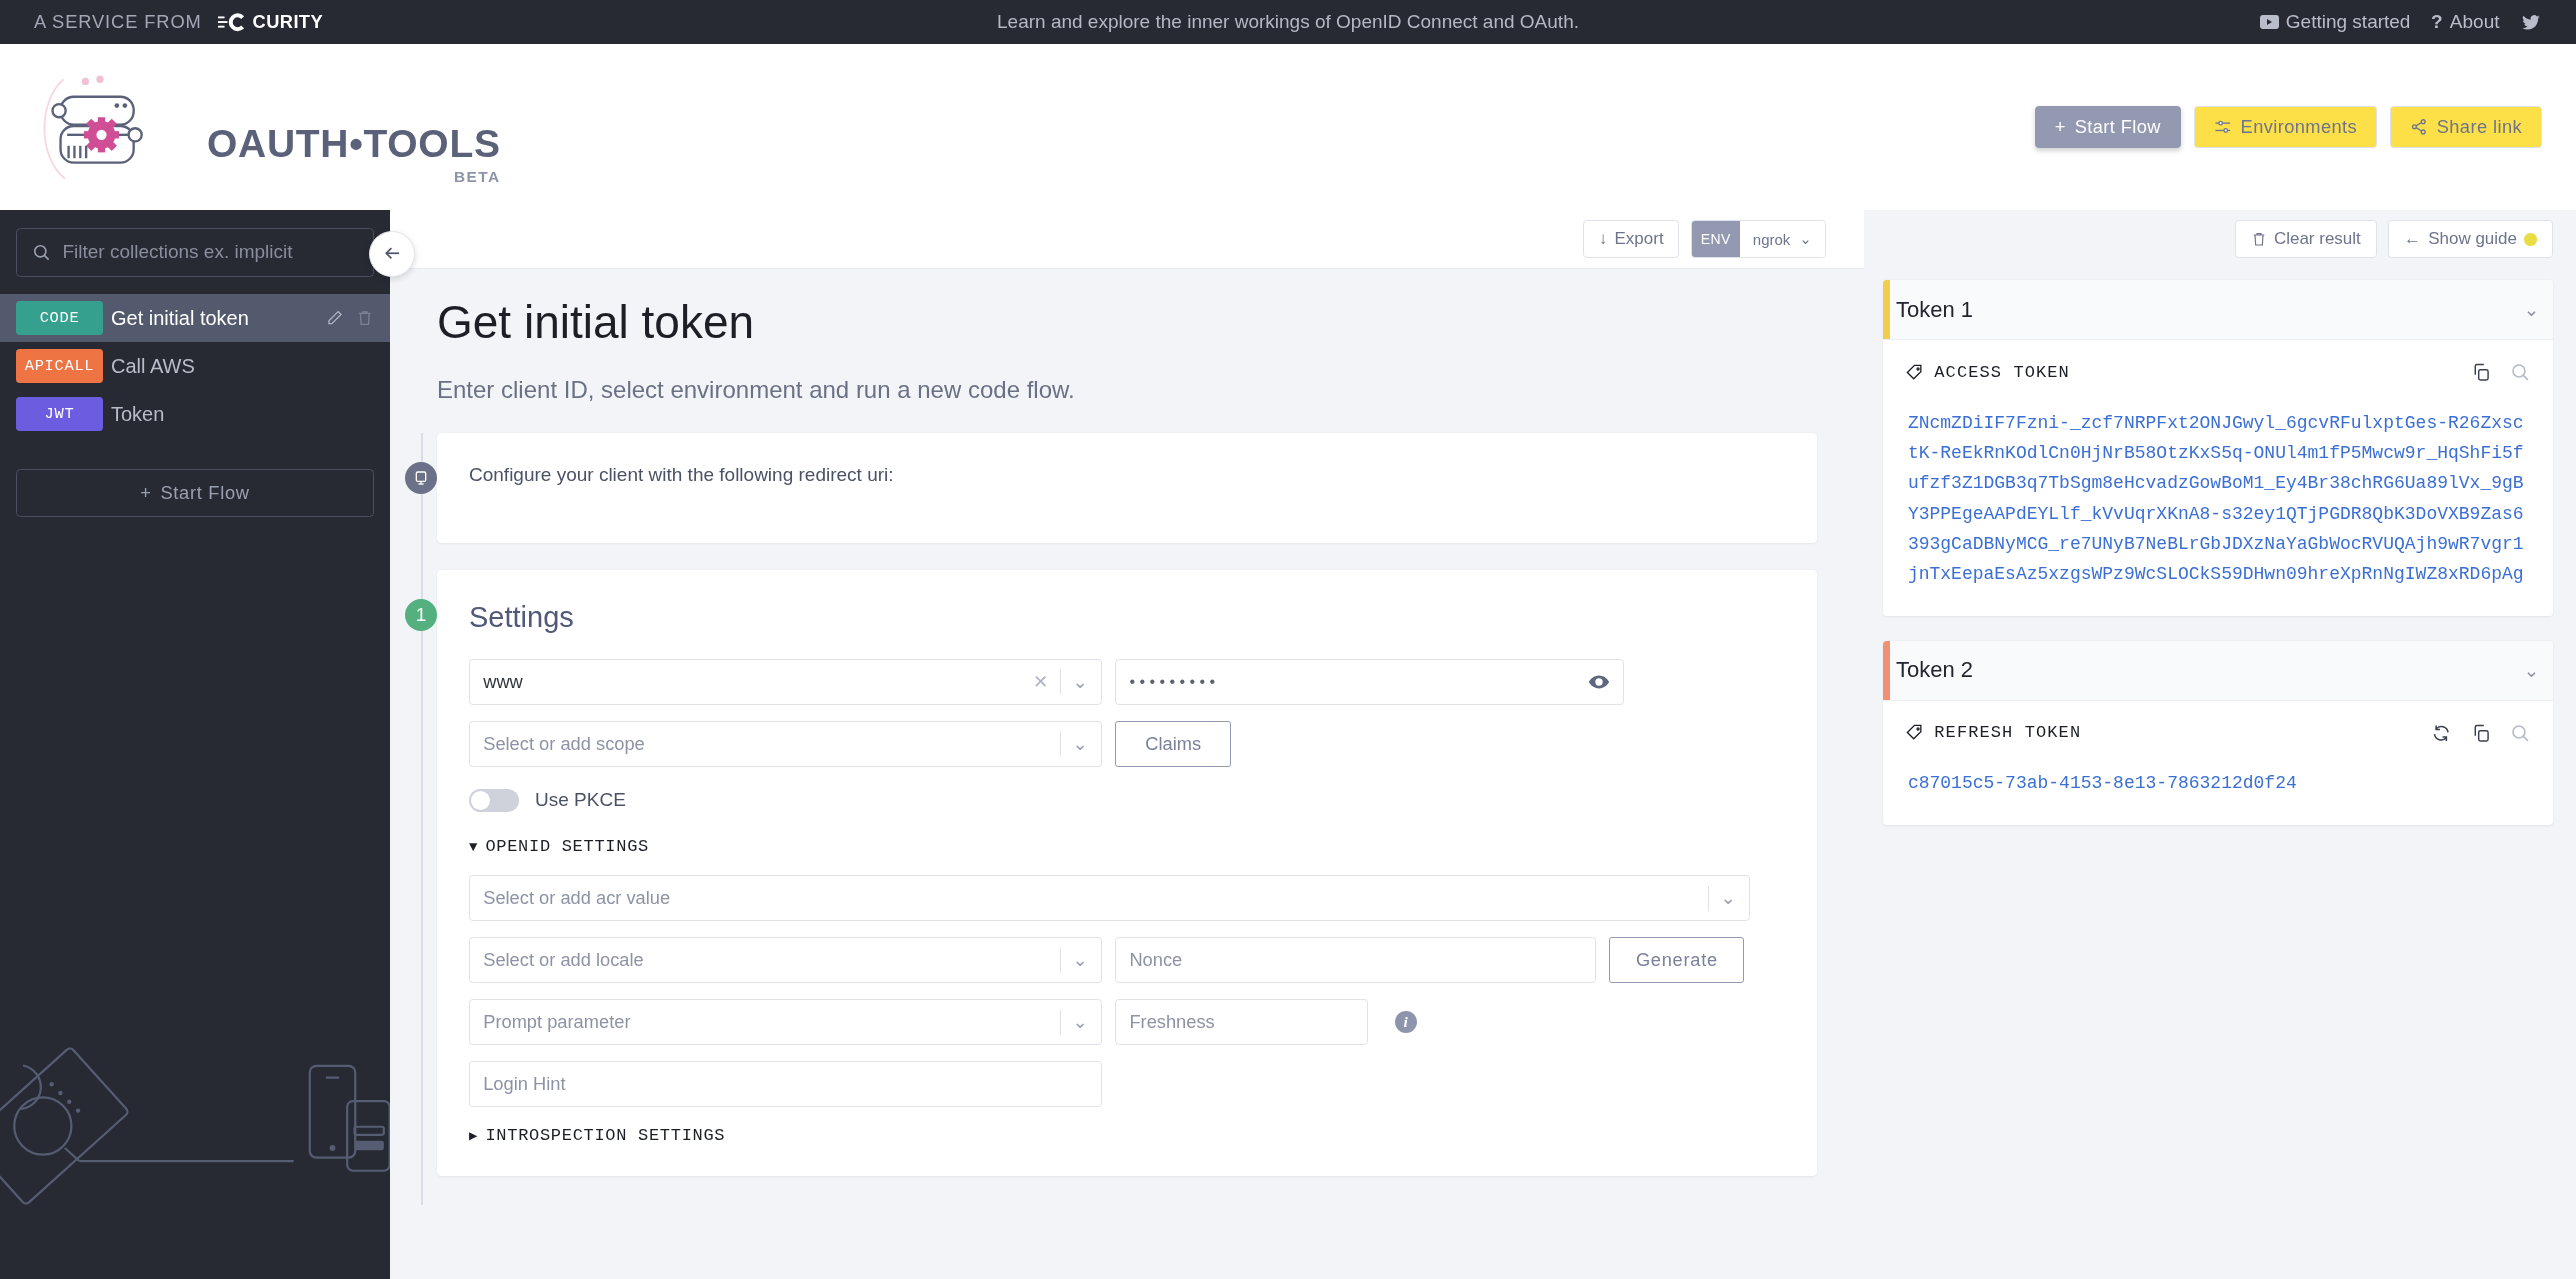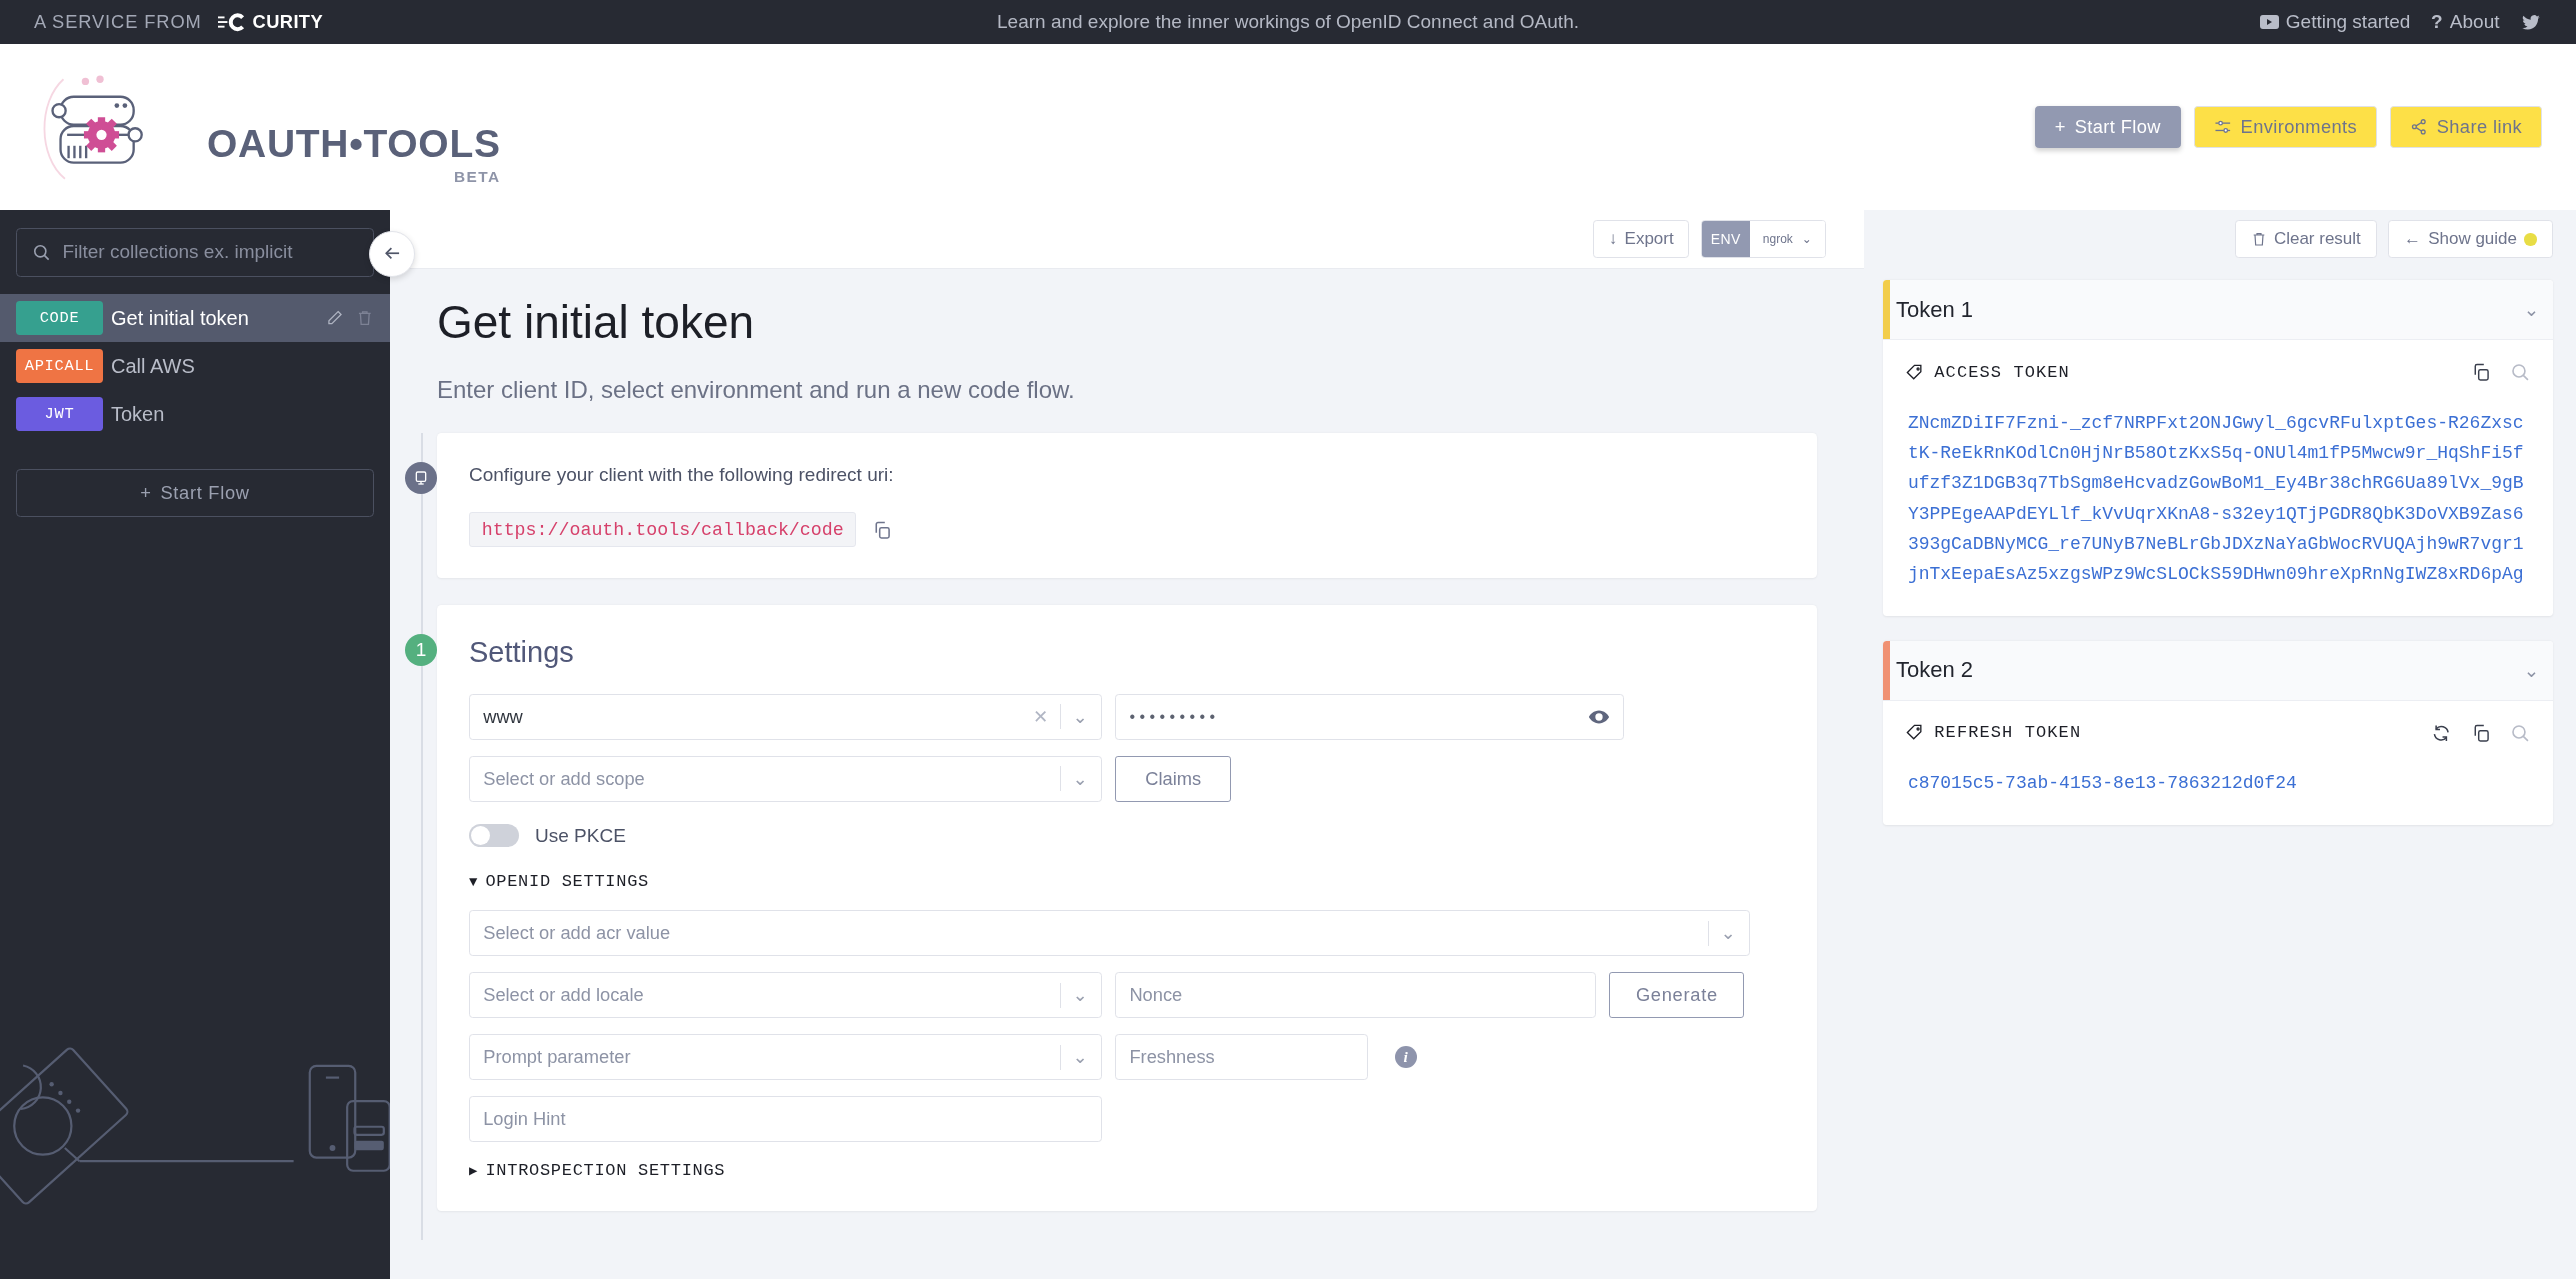--- a/index.html
+++ b/index.html
@@ -110,21 +110,21 @@
     padding: 0 0 0 0; border-bottom: 0.7px solid #e9ebf0;
   }
   .ctb-left { display: flex; align-items: center; gap: 11.7px; margin-left: auto; padding-right: 26.4px; }
   .sbtn {
     display: inline-flex; align-items: center; gap: 7.3px;
     height: 38px; padding: 0 14.7px; border: 0.7px solid #e0e2e9; border-radius: 3.7px;
     background: #fff; color: #6e748c; font-size: 17px; cursor: pointer; white-space: nowrap;
   }
   .env-group { display: flex; height: 38px; border: 0.7px solid #e0e2e9; border-radius: 3.7px; overflow: hidden; cursor: pointer; }
   .env-tag { background: #9299b1; color: #fff; font-size: 14px; display: flex; align-items: center; padding: 0 8.8px; letter-spacing: 0.4px;}
-  .env-val { display: flex; align-items: center; gap: 8.8px; padding: 0 13.2px; color: #6e748c; font-size: 12px; background:#fff; }
+  .env-val { display: flex; align-items: center; gap: 8.8px; padding: 0 13.2px; color: #6e748c; font-size: 15px; background:#fff; }
 
   .center-body { flex: 1 1 auto; overflow: hidden; padding: 26.4px 0 0 0; position: relative; }
   .page-title { font-size: 46px; color: #1d1f27; font-weight: normal; margin: 0 0 26.4px 47px; }
   .page-sub { font-size: 24px; color: #6b7185; margin: 0 0 29px 47px; }
 
   .card {
     background: #fff; border-radius: 4.4px; margin-left: 47px; margin-right: 47px;
     box-shadow: 0 0.7px 2.2px rgba(0,0,0,.06); position: relative;
   }
   .card + .card { margin-top: 26.4px; }
@@ -436,29 +436,20 @@
         <div class="rail"></div>
         <div class="step-bullet bullet-gray">
           <svg width="16" height="16" viewBox="0 0 24 24" stroke="#fff" stroke-width="2" fill="none">
             <rect x="5" y="3" width="14" height="14" rx="2"></rect>
               <line x1="12" y1="17" x2="12" y2="21"></line>
               <line x1="8" y1="21" x2="16" y2="21"></line>
           </svg>
         </div>
         <div class="card-inner">
           <div class="card-text">Configure your client with the following redirect uri:</div>
-          <div class="uri-row">
-            <span class="uri-chip">https://oauth.tools/callback/code</span>
-            <span>
-              <svg width="20.5" height="20.5" viewBox="0 0 24 24" stroke="#6e748c" stroke-width="1.8" fill="none">
-                <rect x="9" y="9" width="11" height="12" rx="2"></rect>
-                  <path d="M5 15V5a2 2 0 0 1 2-2h8"></path>
-              </svg>
-            </span>
-          </div>
         </div>
       </div>
 
       <div class="card">
         <div class="rail"></div>
         <div class="step-bullet bullet-green">1</div>
         <div class="card-inner">
           <div class="sect-title">Settings</div>
 
           <div class="row">

